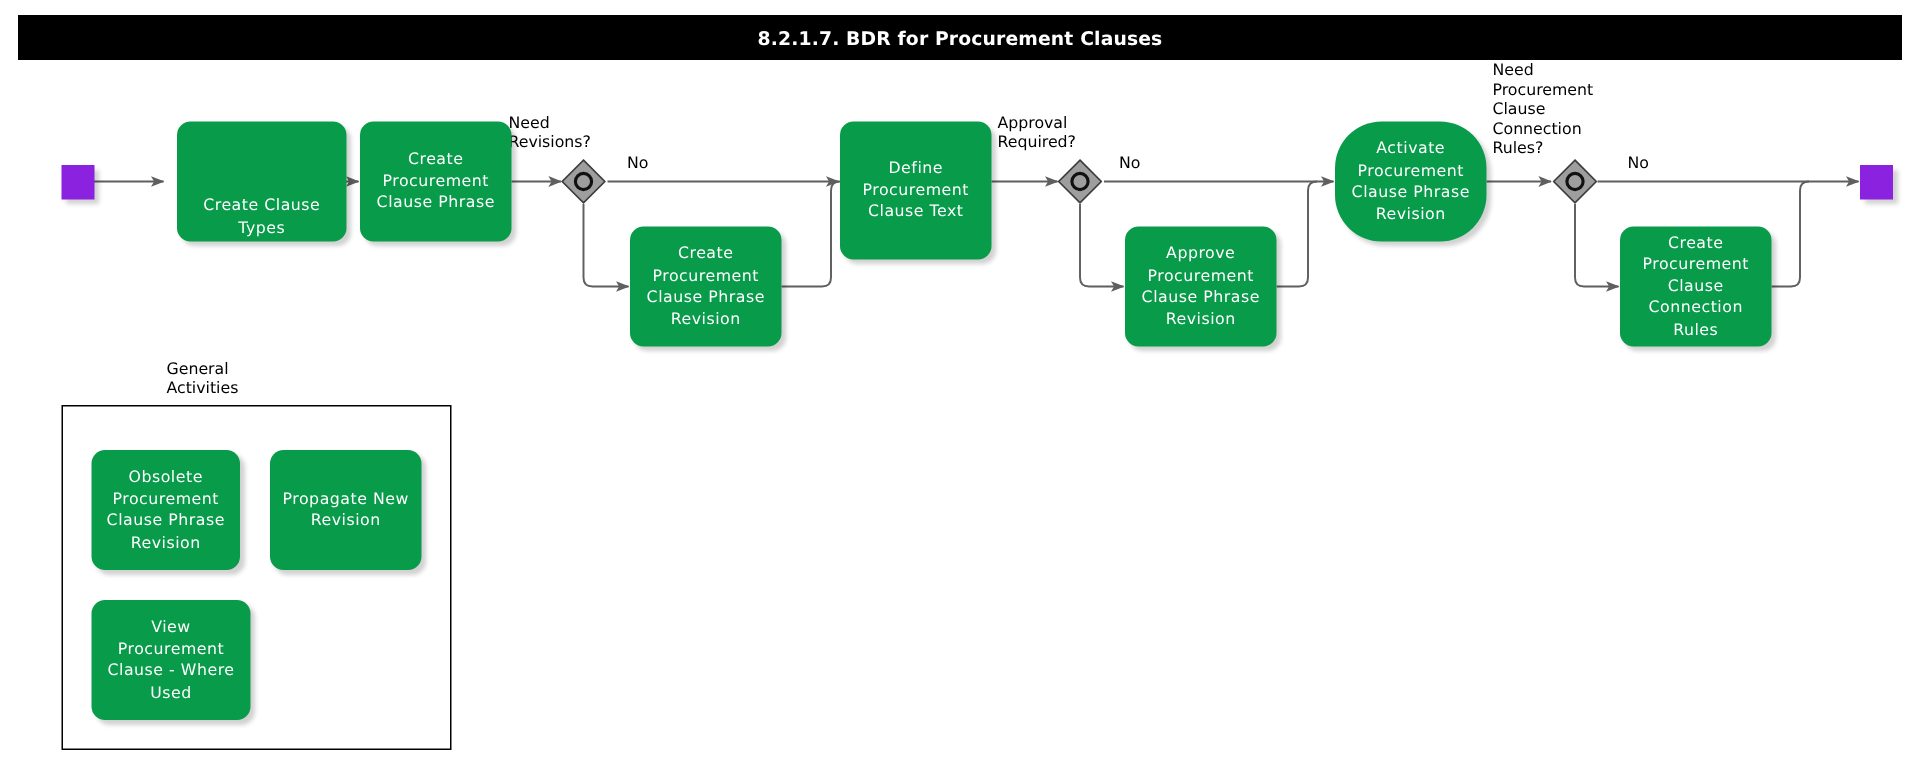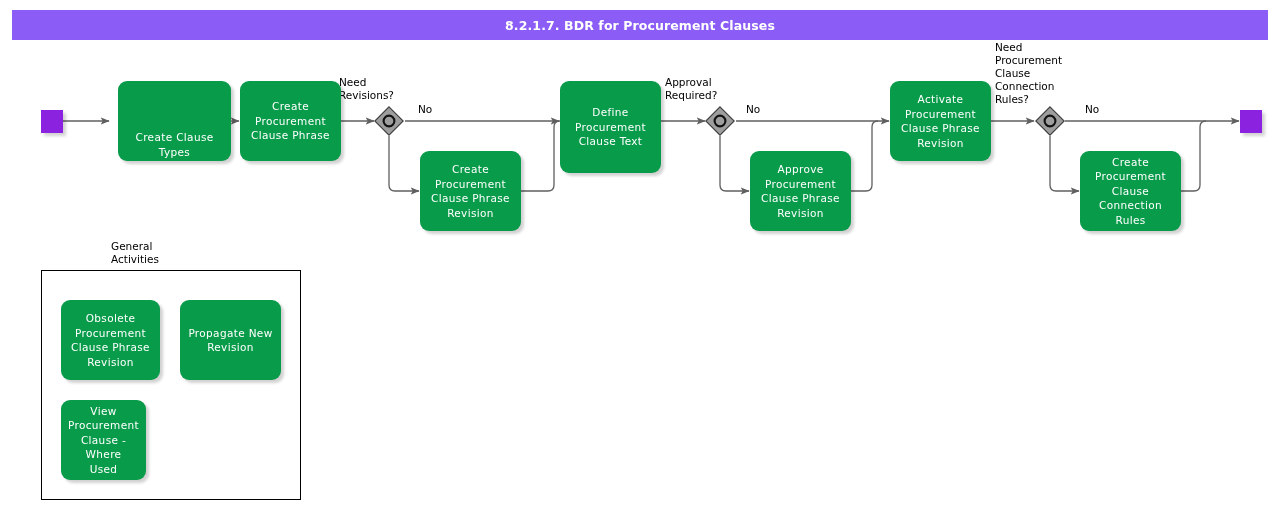--- a/index.html
+++ b/index.html
@@ -17,21 +17,21 @@
     overflow: hidden;
   }
 
   
   .titlebar {
     position: absolute;
     left: 12px;
     top: 10px;
     width: 1256px;
     height: 30px;
-    background: #8b5cf6;
+    background: #000000;
     display: flex;
     align-items: center;
     justify-content: center;
   }
   .titlebar .title-text {
     color: #ffffff;
     font-family: "DejaVu Sans", sans-serif;
     font-size: 12.5px;
     font-weight: bold;
     letter-spacing: 0.1px;
@@ -224,21 +224,21 @@
 Clause Text</span>
   </div>
 
   <div class="task" style="left:750px; top:151px; width:101px; height:80px;">
     <span class="task-label">Approve
 Procurement
 Clause Phrase
 Revision</span>
   </div>
 
-  <div class="task" style="left:890px; top:81px; width:101px; height:80px;">
+  <div class="task" style="left:890px; top:81px; width:101px; height:80px;border-radius:31px;">
     <span class="task-label">Activate
 Procurement
 Clause Phrase
 Revision</span>
   </div>
 
   <div class="task" style="left:1080px; top:151px; width:101px; height:80px;">
     <span class="task-label">Create
 Procurement
 Clause
@@ -256,20 +256,20 @@
 Procurement
 Clause Phrase
 Revision</span>
   </div>
 
   <div class="task" style="left:180px; top:300px; width:101px; height:80px;">
     <span class="task-label">Propagate New
 Revision</span>
   </div>
 
-  <div class="task" style="left:61px; top:400px; width:85px; height:80px;">
+  <div class="task" style="left:61px; top:400px; width:106px; height:80px;">
     <span class="task-label">View
 Procurement
 Clause - Where
 Used</span>
   </div>
 
 </div>
 
 </body></html>

